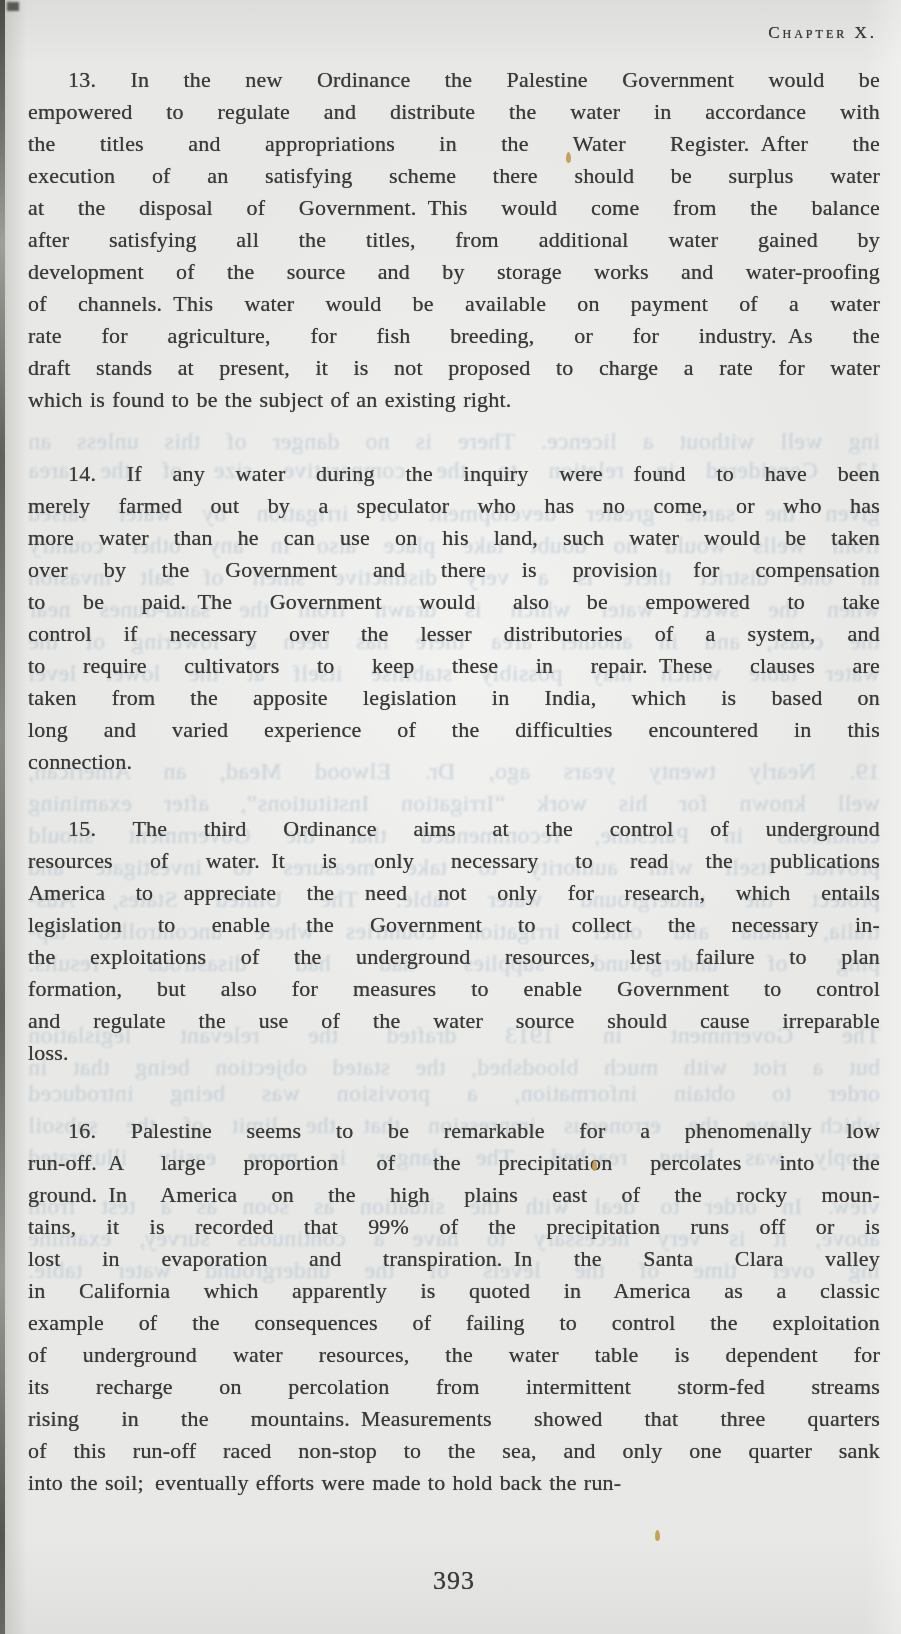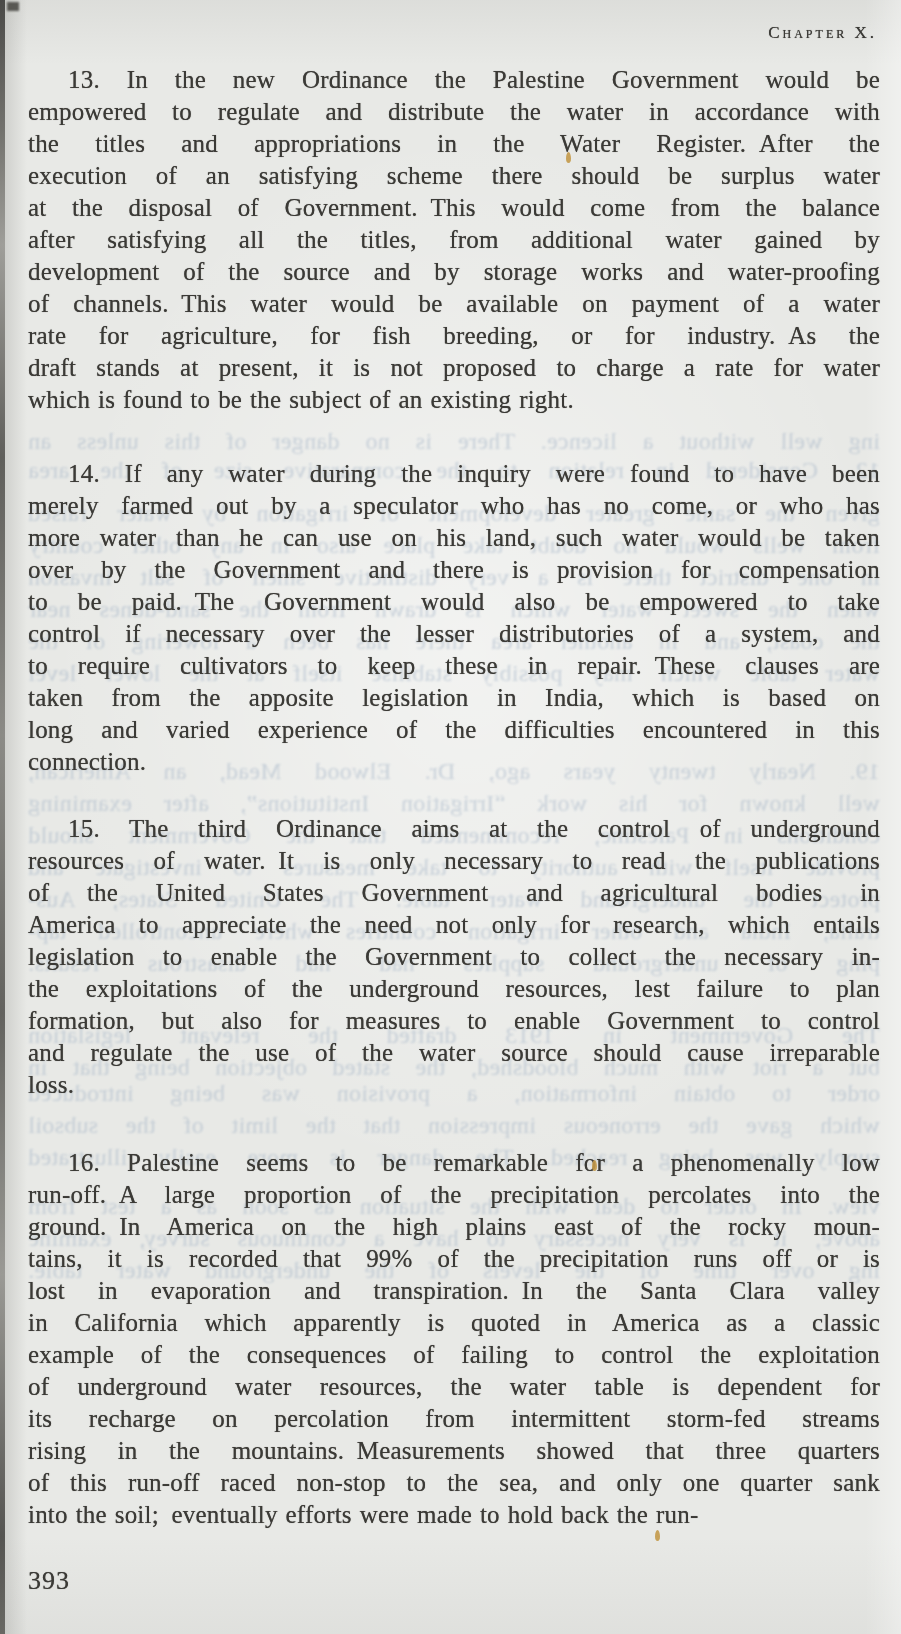--- a/index.html
+++ b/index.html
@@ -58,33 +58,33 @@
     white-space: nowrap; overflow: hidden;
   }
 
   
   #paragraphs { position: absolute; left: 28px; top: 64px; width: 852px; }
   .para { margin: 0; }
   .para:nth-child(2) { margin-top: 42px; }
   .para:nth-child(3) { margin-top: 35px; }
   .para:nth-child(4) { margin-top: 46px; }
   .line {
-    height: 32px; line-height: 32px; font-size: 25px;
+    height: 32px; line-height: 32px; font-size: 22px;
     text-align: justify; text-align-last: justify;
     word-spacing: 1.5px; letter-spacing: 0.2px;
     text-shadow: 0 0 0.7px rgba(55,54,50,0.8);
     white-space: nowrap; overflow: visible;
   }
   .line.first { padding-left: 40px; }
   .line.last { text-align-last: left; }
 
   
   .pagenum {
     position: absolute; top: 1566px; left: 28px; width: 852px;
-    font-size: 26px; letter-spacing: 1px;
+    text-align: center; font-size: 26px; letter-spacing: 1px;
     text-shadow: 0 0 0.7px rgba(55,54,50,0.8);
   }
 
   
   .speck {
     position: absolute; width: 5px; height: 11px;
     background: var(--speck, #c49a4a);
     border-radius: 50% 50% 50% 50% / 60% 60% 40% 40%;
     filter: blur(0.4px);
     opacity: 0.9;
@@ -147,21 +147,20 @@
         <div class="line">to be paid. The Government would also be empowered to take</div>
         <div class="line">control if necessary over the lesser distributories of a system, and</div>
         <div class="line">to require cultivators to keep these in repair. These clauses are</div>
         <div class="line">taken from the apposite legislation in India, which is based on</div>
         <div class="line">long and varied experience of the difficulties encountered in this</div>
         <div class="line last">connection.</div>
       </div>
       <div class="para">
         <div class="line first">15. The third Ordinance aims at the control of underground</div>
         <div class="line">resources of water. It is only necessary to read the publications</div>
-        <div class="line">of the United States Government and agricultural bodies in</div>
         <div class="line">America to appreciate the need not only for research, which entails</div>
         <div class="line">legislation to enable the Government to collect the necessary in-</div>
         <div class="line">the exploitations of the underground resources, lest failure to plan</div>
         <div class="line">formation, but also for measures to enable Government to control</div>
         <div class="line">and regulate the use of the water source should cause irreparable</div>
         <div class="line last">loss.</div>
       </div>
       <div class="para">
         <div class="line first">16. Palestine seems to be remarkable for a phenomenally low</div>
         <div class="line">run-off. A large proportion of the precipitation percolates into the</div>

